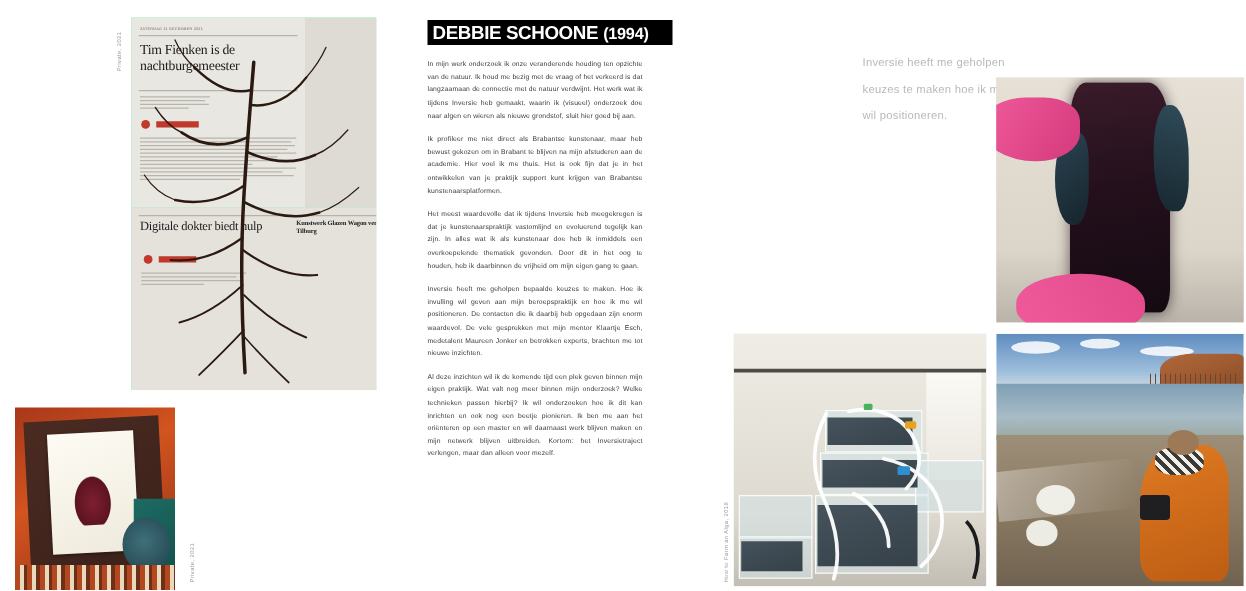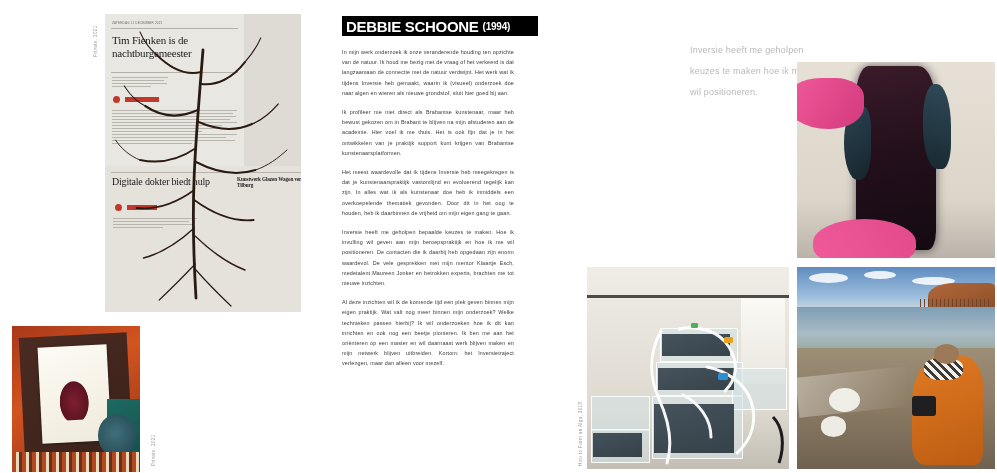--- a/index.html
+++ b/index.html
@@ -13,21 +13,21 @@
   
   .headline-bar{
     position:absolute;left:342px;top:16px;width:196px;height:20px;
     background:#000;display:flex;align-items:center;padding-left:4px;box-sizing:border-box;
   }
   .headline-name{
     color:#fff;font-weight:bold;font-size:15px;letter-spacing:-0.3px;
     line-height:1;white-space:nowrap;font-family:"Liberation Sans",sans-serif;
   }
   .headline-year{
-    color:#fff;font-weight:bold;font-size:10px;margin-left:4px;letter-spacing:-0.2px;
+    color:#fff;font-weight:bold;font-size:13px;margin-left:4px;letter-spacing:-0.2px;
   }
 
   
   .body-col{
     position:absolute;left:342px;top:47px;width:172px;
   }
   .body-col p{
     margin:0 0 9px 0;
     font-size:5.4px;line-height:10.2px;color:#3a3a3a;
     text-align:justify;letter-spacing:0.15px;

